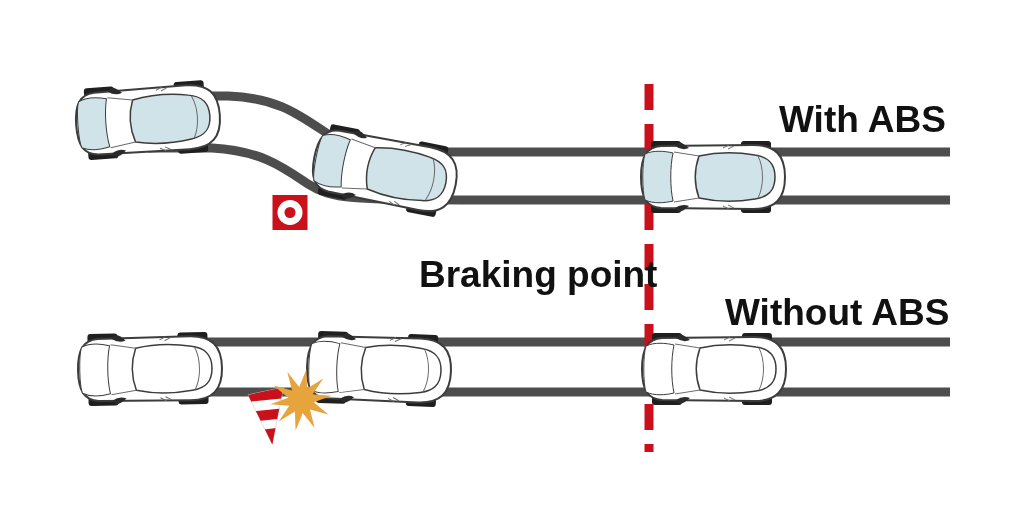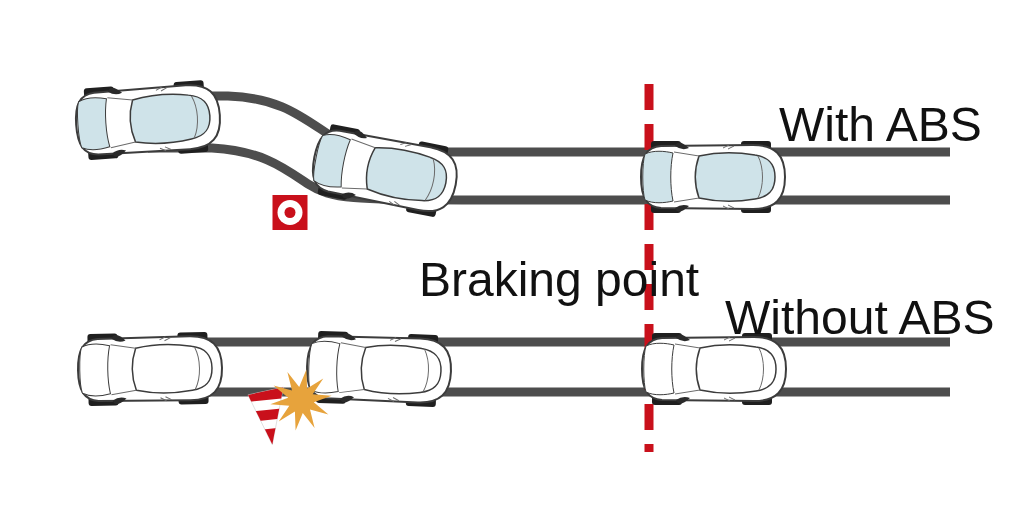--- a/index.html
+++ b/index.html
@@ -7,21 +7,21 @@
     --glass:#cfe3e9; --outline:#3c3c3c; --bg:#ffffff; --text:#111111;
   }
   html,body{margin:0;padding:0;}
   .canvas{
     position:relative; width:1024px; height:510px; overflow:hidden;
     background:var(--bg);
     font-family:"Liberation Sans", sans-serif;
   }
   .scene{position:absolute; left:0; top:0;}
   .label{
-    position:absolute; font-weight:400; font-size:48px; line-height:1;
+    position:absolute; font-weight:700; font-size:37px; line-height:1;
     color:var(--text); white-space:nowrap; letter-spacing:0;
   }
   .label-with{left:779px; top:101px;}
   .label-without{left:725px; top:294px;}
   .label-braking{left:419px; top:256px;}
   .wheel{fill:#1f1f1f;}
   .body{fill:#ffffff; stroke:var(--outline); stroke-width:2;}
   .hood{fill:var(--glass); stroke:var(--outline); stroke-width:1;}
   .cabin{fill:var(--glass); stroke:var(--outline); stroke-width:1.5;}
   .thin{fill:none; stroke:#6b6b6b; stroke-width:1;}

